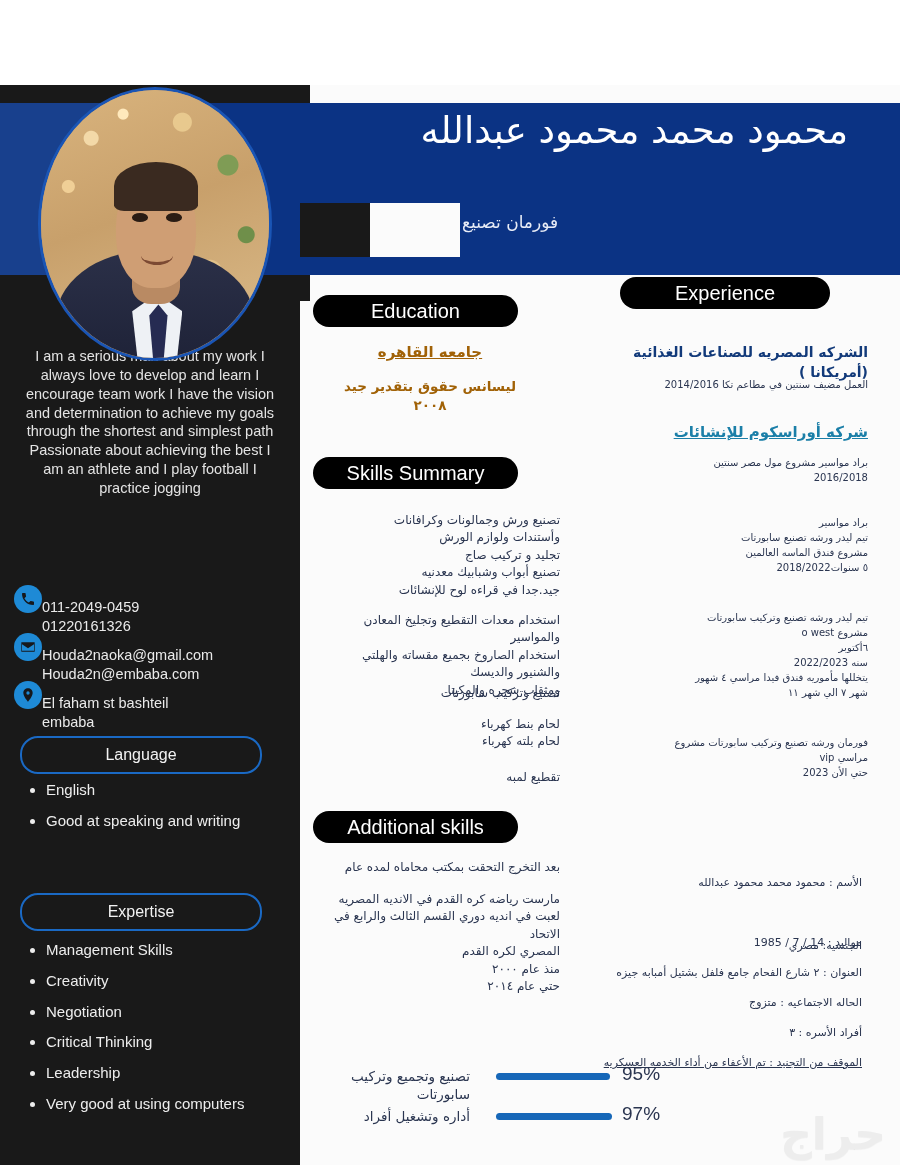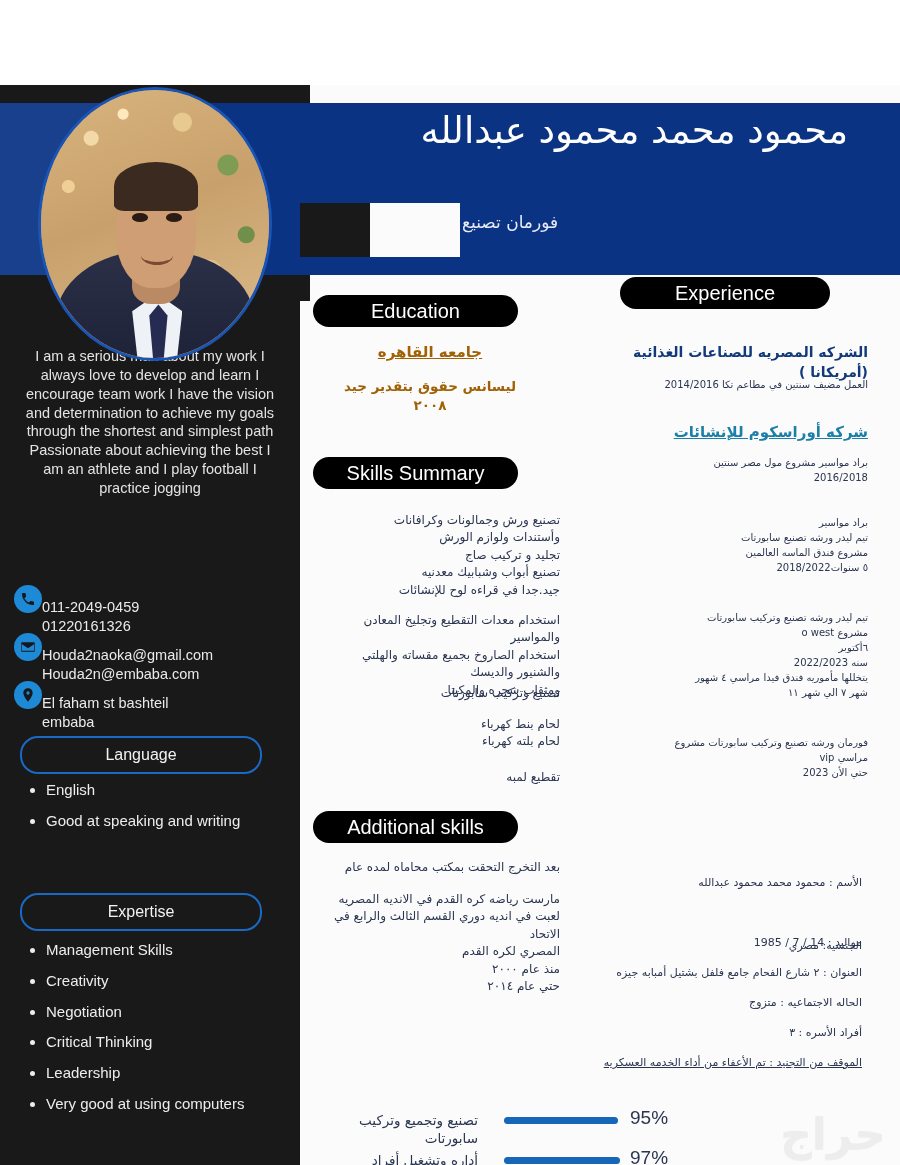--- a/index.html
+++ b/index.html
@@ -244,21 +244,21 @@
   }
   #pi0{top:790px;}
   #pi1{top:820px;margin-top:33px;}
   #pi2{top:850px;}
   #pi3{top:880px;}
   #pi4{top:910px;}
   #pi5{top:940px;}
   #pi6{top:970px;text-decoration:underline;}
 
   
-  .bar-row{position:absolute;left:308px;width:400px;height:34px;margin-top:44px;}
+  .bar-row{position:absolute;left:300px;width:400px;height:34px;}
   #bar0{top:982px;}
   #bar1{top:1022px;}
   .bar-label{
     position:absolute;left:0;top:0;width:170px;text-align:right;direction:rtl;
     color:#2a3550;font-size:13.5px;line-height:1.35;
     font-family:"DejaVu Sans",sans-serif;
   }
   .bar-track{position:absolute;left:196px;top:6px;width:120px;height:7px;}
   .bar-fill{height:7px;border-radius:4px;background:#1667b8;}
   .bar-pct{

